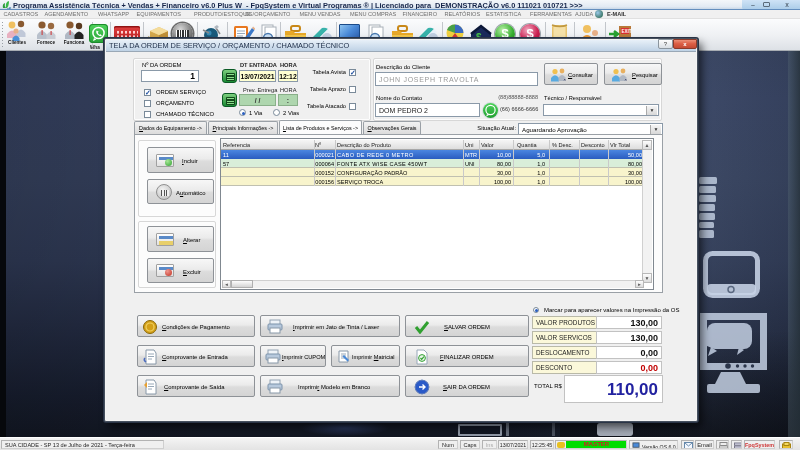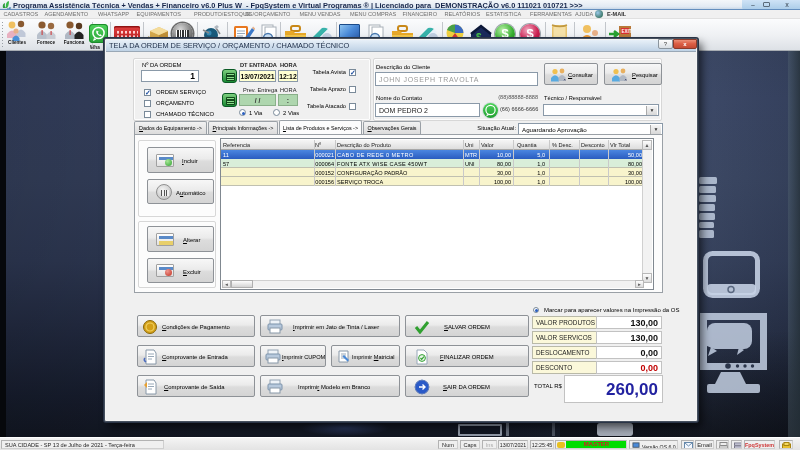--- a/index.html
+++ b/index.html
@@ -611,21 +611,21 @@
     <div class="lbl" style="left:439px;top:268px;font-size:6px;">Marcar para aparecer valores na Impressão da OS</div>
     <div class="tlab" style="top:277px;">VALOR PRODUTOS</div>
       <div class="tval" style="top:277px;">130,00</div>
     <div class="tlab" style="top:292px;">VALOR SERVICOS</div>
       <div class="tval" style="top:292px;">130,00</div>
     <div class="tlab" style="top:307px;">DESLOCAMENTO</div>
       <div class="tval" style="top:307px;">0,00</div>
     <div class="tlab" style="top:322px;">DESCONTO</div>
       <div class="tval" style="top:322px;color:#c00000;">0,00</div>
     <div class="lbl" style="left:429px;top:344px;font-size:6px;">TOTAL R$</div>
-    <div class="abs" style="left:459px;top:336px;width:99px;height:28px;background:#fff;border:1px solid #c2c2c2;font-size:17px;font-weight:bold;color:#2222a0;text-align:right;line-height:27px;padding-right:4px;">260,00</div>
+    <div class="abs" style="left:459px;top:336px;width:99px;height:28px;background:#fff;border:1px solid #c2c2c2;font-size:17px;font-weight:bold;color:#2222a0;text-align:right;line-height:27px;padding-right:4px;">110,00</div>
   </div>
   <div id="sbar">
     <div class="spanel" style="left:1px;width:163px;text-align:left;padding-left:3px;">SUA CIDADE - SP 13 de Julho de 2021 - Terça-feira</div>
     <div class="spanel" style="left:438px;width:20px;">Num</div>
     <div class="spanel" style="left:460px;width:20px;">Caps</div>
     <div class="spanel" style="left:482px;width:15px;color:#aaa;">Ins</div>
     <div class="spanel" style="left:498px;width:30px;font-size:5.3px;">13/07/2021</div>
     <div class="spanel" style="left:530px;width:24px;font-size:5.3px;">12:25:45</div>
     <div class="spanel" style="left:555px;width:72px;padding:0;">
       <div class="abs" style="left:1px;top:1px;width:8px;height:6px;background:#e8c020;border-radius:2px;"></div>

